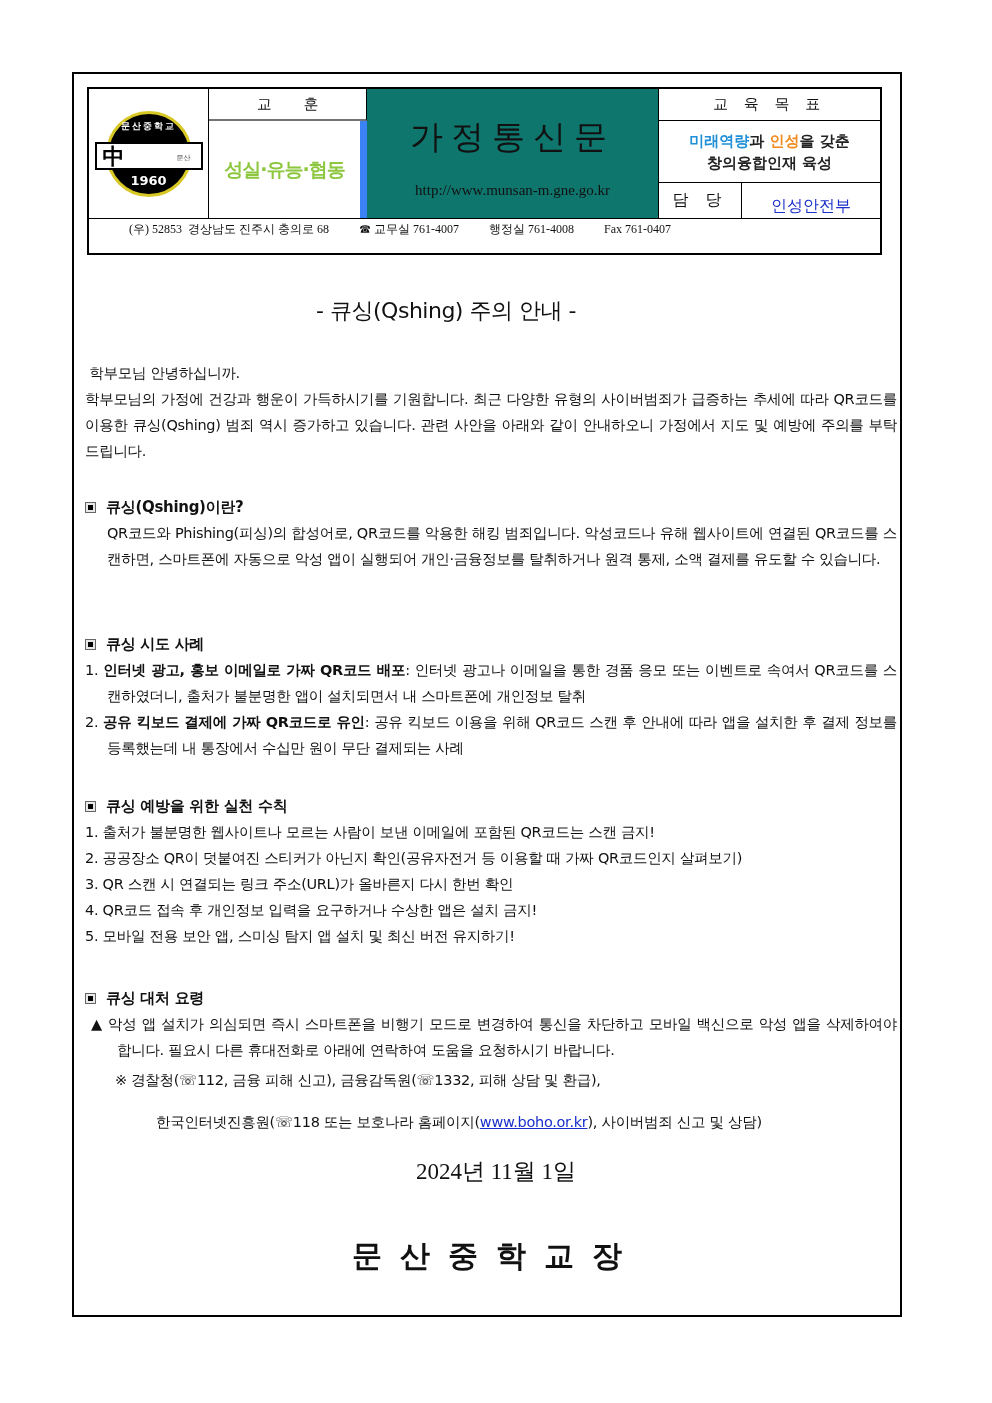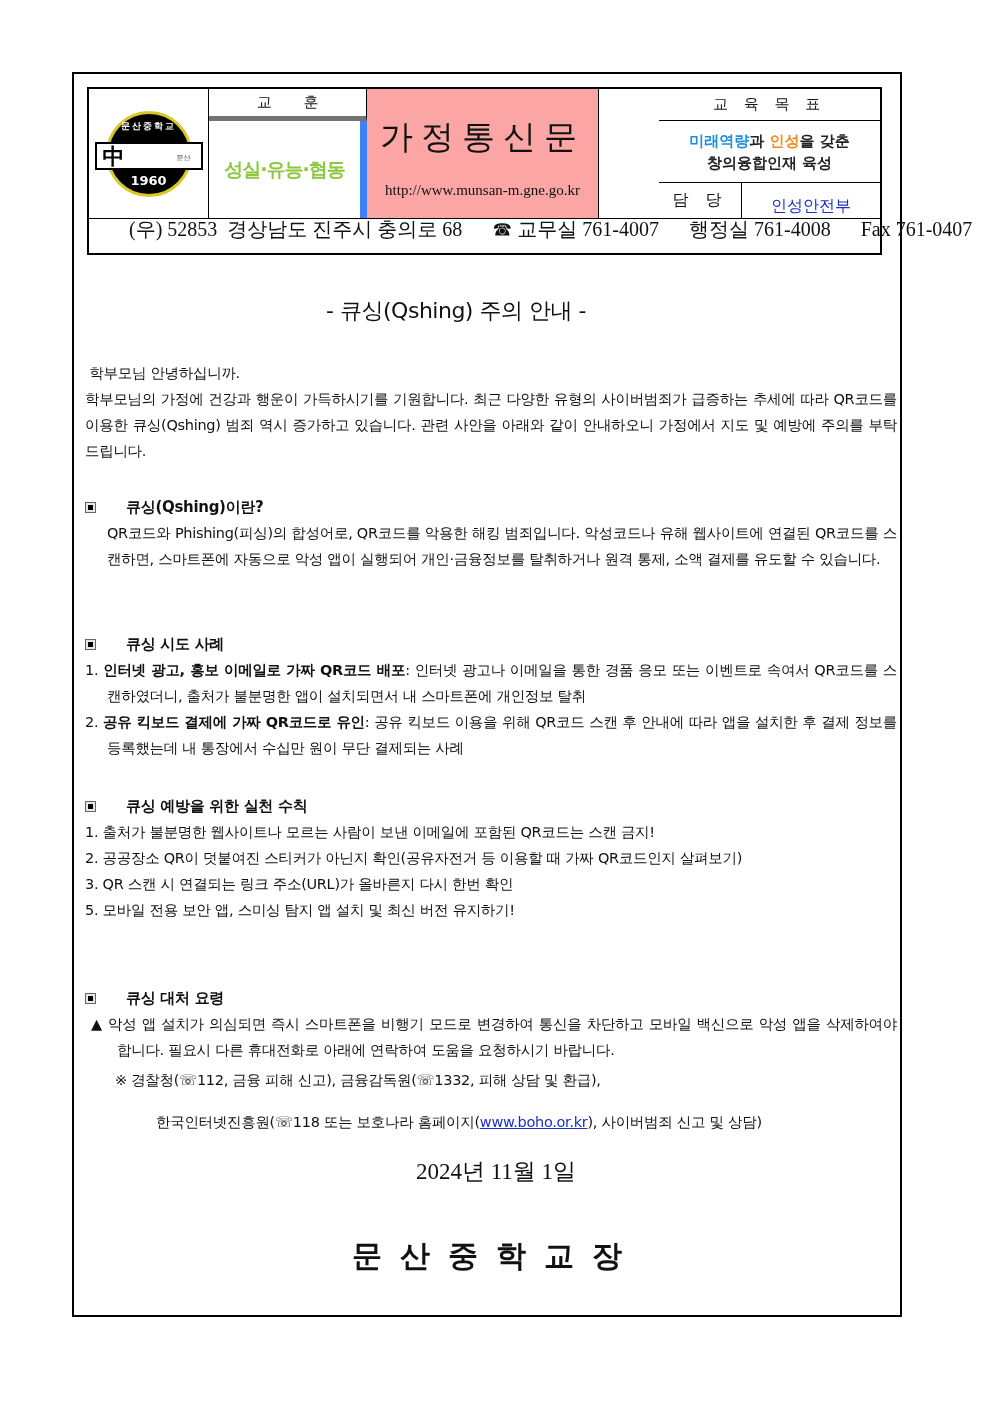--- a/index.html
+++ b/index.html
@@ -3,48 +3,48 @@
 <meta charset="utf-8">
 <style>
   html, body { margin:0; padding:0; background:#ffffff; }
   body { width:992px; height:1403px; position:relative; font-family:"DejaVu Serif","Liberation Serif",serif; color:#111; }
   .page-frame { position:absolute; left:72px; top:72px; width:830px; height:1245px; border:2px solid #000; box-sizing:border-box; }
 
   
   .hdr { position:absolute; left:87px; top:87px; width:795px; height:168px; border:2px solid #000; box-sizing:border-box; }
   .cell { position:absolute; box-sizing:border-box; display:flex; align-items:center; justify-content:center; }
   .logo-cell { left:0; top:0; width:120px; height:129px; border-right:1px solid #000; }
-  .motto-head { left:120px; top:0; width:158px; height:32px; border-right:1px solid #000; border-bottom:5px solid #737373; font-size:15px; letter-spacing:14px; padding-left:14px; font-family:"Liberation Serif",serif; }
+  .motto-head { left:120px; top:0; width:158px; height:32px; border-right:1px solid #000; border-bottom:2px solid #737373; font-size:15px; letter-spacing:14px; padding-left:14px; font-family:"Liberation Serif",serif; }
   .motto-body { left:120px; top:32px; width:158px; height:97px; border-right:7px solid #3b82f6; color:#8dc63f; font-family:"DejaVu Sans",sans-serif; font-weight:bold; font-size:19px; letter-spacing:-1px; }
-  .title-cell { left:278px; top:0; width:232px; height:129px; background:#fca5a5; border-right:1px solid #000; flex-direction:column; }
+  .title-cell { left:278px; top:0; width:292px; height:129px; background:#0f766e; border-right:1px solid #000; flex-direction:column; }
   .title-text { font-size:33px; letter-spacing:8px; font-family:"DejaVu Sans",sans-serif; margin-top:6px; }
   .title-url { font-size:15px; margin-top:22px; font-family:"Liberation Serif",serif; }
   .goal-head { left:570px; top:0; width:221px; height:32px; border-bottom:1px solid #000; font-size:15px; letter-spacing:6px; font-family:"Liberation Serif",serif; }
   .goal-body { left:570px; top:32px; width:221px; height:62px; border-bottom:1px solid #000; flex-direction:column; font-family:"DejaVu Sans",sans-serif; font-weight:bold; font-size:15px; line-height:22px;justify-content:center; }
   .goal-l1 .blue { color:#1f8fd6; }
   .goal-l1 .orange { color:#f08a1c; }
   .goal-l1 .dark, .goal-l2 { color:#222; }
   .charge-label { left:570px; top:94px; width:83px; height:35px; border-right:1px solid #000; font-size:16px; letter-spacing:6px; font-family:"DejaVu Sans",sans-serif; }
   .charge-value { left:653px; top:100px; width:138px; height:35px; color:#1a2fc9; font-size:16px; font-family:"DejaVu Sans",sans-serif; }
-  .addr-row { left:0; top:129px; width:791px; height:22px; border-top:1px solid #000; font-size:20px; font-family:"Liberation Serif",serif; justify-content:flex-start; padding-left:40px; white-space:pre; }
+  .addr-row { left:0; top:129px; width:791px; height:22px; border-top:1px solid #000; font-size:12px; font-family:"Liberation Serif",serif; justify-content:flex-start; padding-left:40px; white-space:pre; }
   .addr-row span { margin-right:30px; }
 
   
   .logo { width:86px; height:86px; border-radius:50%; background:#000000; position:relative; border:3px solid #d8c826; box-sizing:border-box; }
   .logo .band { position:absolute; left:-14px; top:28px; width:108px; height:28px; background:#fff; border:2px solid #000; box-sizing:border-box; }
   .logo .zh { position:absolute; left:6px; top:-2px; font-size:22px; font-weight:bold; color:#000; font-family:"DejaVu Sans",sans-serif; }
   .logo .sm { position:absolute; right:10px; top:9px; font-size:7px; color:#333; font-family:"DejaVu Sans",sans-serif; }
   .logo .arc { position:absolute; left:0; right:0; top:6px; text-align:center; color:#fff; font-size:9px; font-weight:bold; letter-spacing:2px; font-family:"DejaVu Sans",sans-serif; }
   .logo .yr { position:absolute; left:0; right:0; bottom:6px; text-align:center; color:#fff; font-size:13px; font-weight:bold; font-family:"DejaVu Sans",sans-serif; }
 
   
-  .doc-title { position:absolute; left:10px; width:892px; top:296px; text-align:center; font-size:22px; font-family:"DejaVu Sans",sans-serif; letter-spacing:-0.5px; }
+  .doc-title { position:absolute; left:0; width:892px; top:296px; text-align:center; font-size:22px; font-family:"DejaVu Sans",sans-serif; letter-spacing:-0.5px; }
   .body-text { position:absolute; left:85px; width:812px; font-family:"DejaVu Sans",sans-serif; font-size:14.5px; line-height:26px; letter-spacing:-0.3px; }
   .p { margin:0; text-align:justify; }
-  .sec-head { font-weight:bold; font-size:15px; margin:0; display:flex; align-items:center;gap:20px; }
+  .sec-head { font-weight:bold; font-size:15px; margin:0; display:flex; align-items:center; }
   .sq { display:inline-block; width:11px; height:11px; border:1px solid #666; background:#e8e8e8; margin-right:10px; position:relative; box-sizing:border-box; }
   .sq::after { content:""; position:absolute; left:2px; top:2px; width:5px; height:5px; background:#000; }
   .indent { padding-left:22px; text-align:justify; margin:0; }
   .li { margin:0; padding-left:22px; text-indent:-22px; text-align:justify; }
   .li b { font-weight:bold; }
   .tri-li { margin:0; padding-left:32px; text-indent:-26px; text-align:justify; }
   .note { margin:0; padding-left:30px; }
   .note2 { margin:16px; padding-left:55px; }
   .link { color:#1a2fc9; text-decoration:underline; }
   .date { position:absolute; left:0; width:992px; top:1156px; text-align:center; font-size:23px; font-family:"Liberation Serif",serif; }
@@ -112,20 +112,21 @@
 </div>
 
 <div class="body-text" style="top:793px;">
   <p class="sec-head">
       <span class="sq"></span>
       <span>큐싱 예방을 위한 실천 수칙</span>
     </p>
   <p class="p">1. 출처가 불분명한 웹사이트나 모르는 사람이 보낸 이메일에 포함된 QR코드는 스캔 금지!</p>
   <p class="p">2. 공공장소 QR이 덧붙여진 스티커가 아닌지 확인(공유자전거 등 이용할 때 가짜 QR코드인지 살펴보기)</p>
   <p class="p">3. QR 스캔 시 연결되는 링크 주소(URL)가 올바른지 다시 한번 확인</p>
+  <p class="p">4. QR코드 접속 후 개인정보 입력을 요구하거나 수상한 앱은 설치 금지!</p>
   <p class="p">5. 모바일 전용 보안 앱, 스미싱 탐지 앱 설치 및 최신 버전 유지하기!</p>
 </div>
 
 <div class="body-text" style="top:985px;">
   <p class="sec-head">
       <span class="sq"></span>
       <span>큐싱 대처 요령</span>
     </p>
   <p class="tri-li">▲ 악성 앱 설치가 의심되면 즉시 스마트폰을 비행기 모드로 변경하여 통신을 차단하고 모바일 백신으로 악성 앱을 삭제하여야 합니다. 필요시 다른 휴대전화로 아래에 연락하여 도움을 요청하시기 바랍니다.</p>
   <p class="note" style="margin-top:4px;">※ 경찰청(☏112, 금융 피해 신고), 금융감독원(☏1332, 피해 상담 및 환급),</p>

